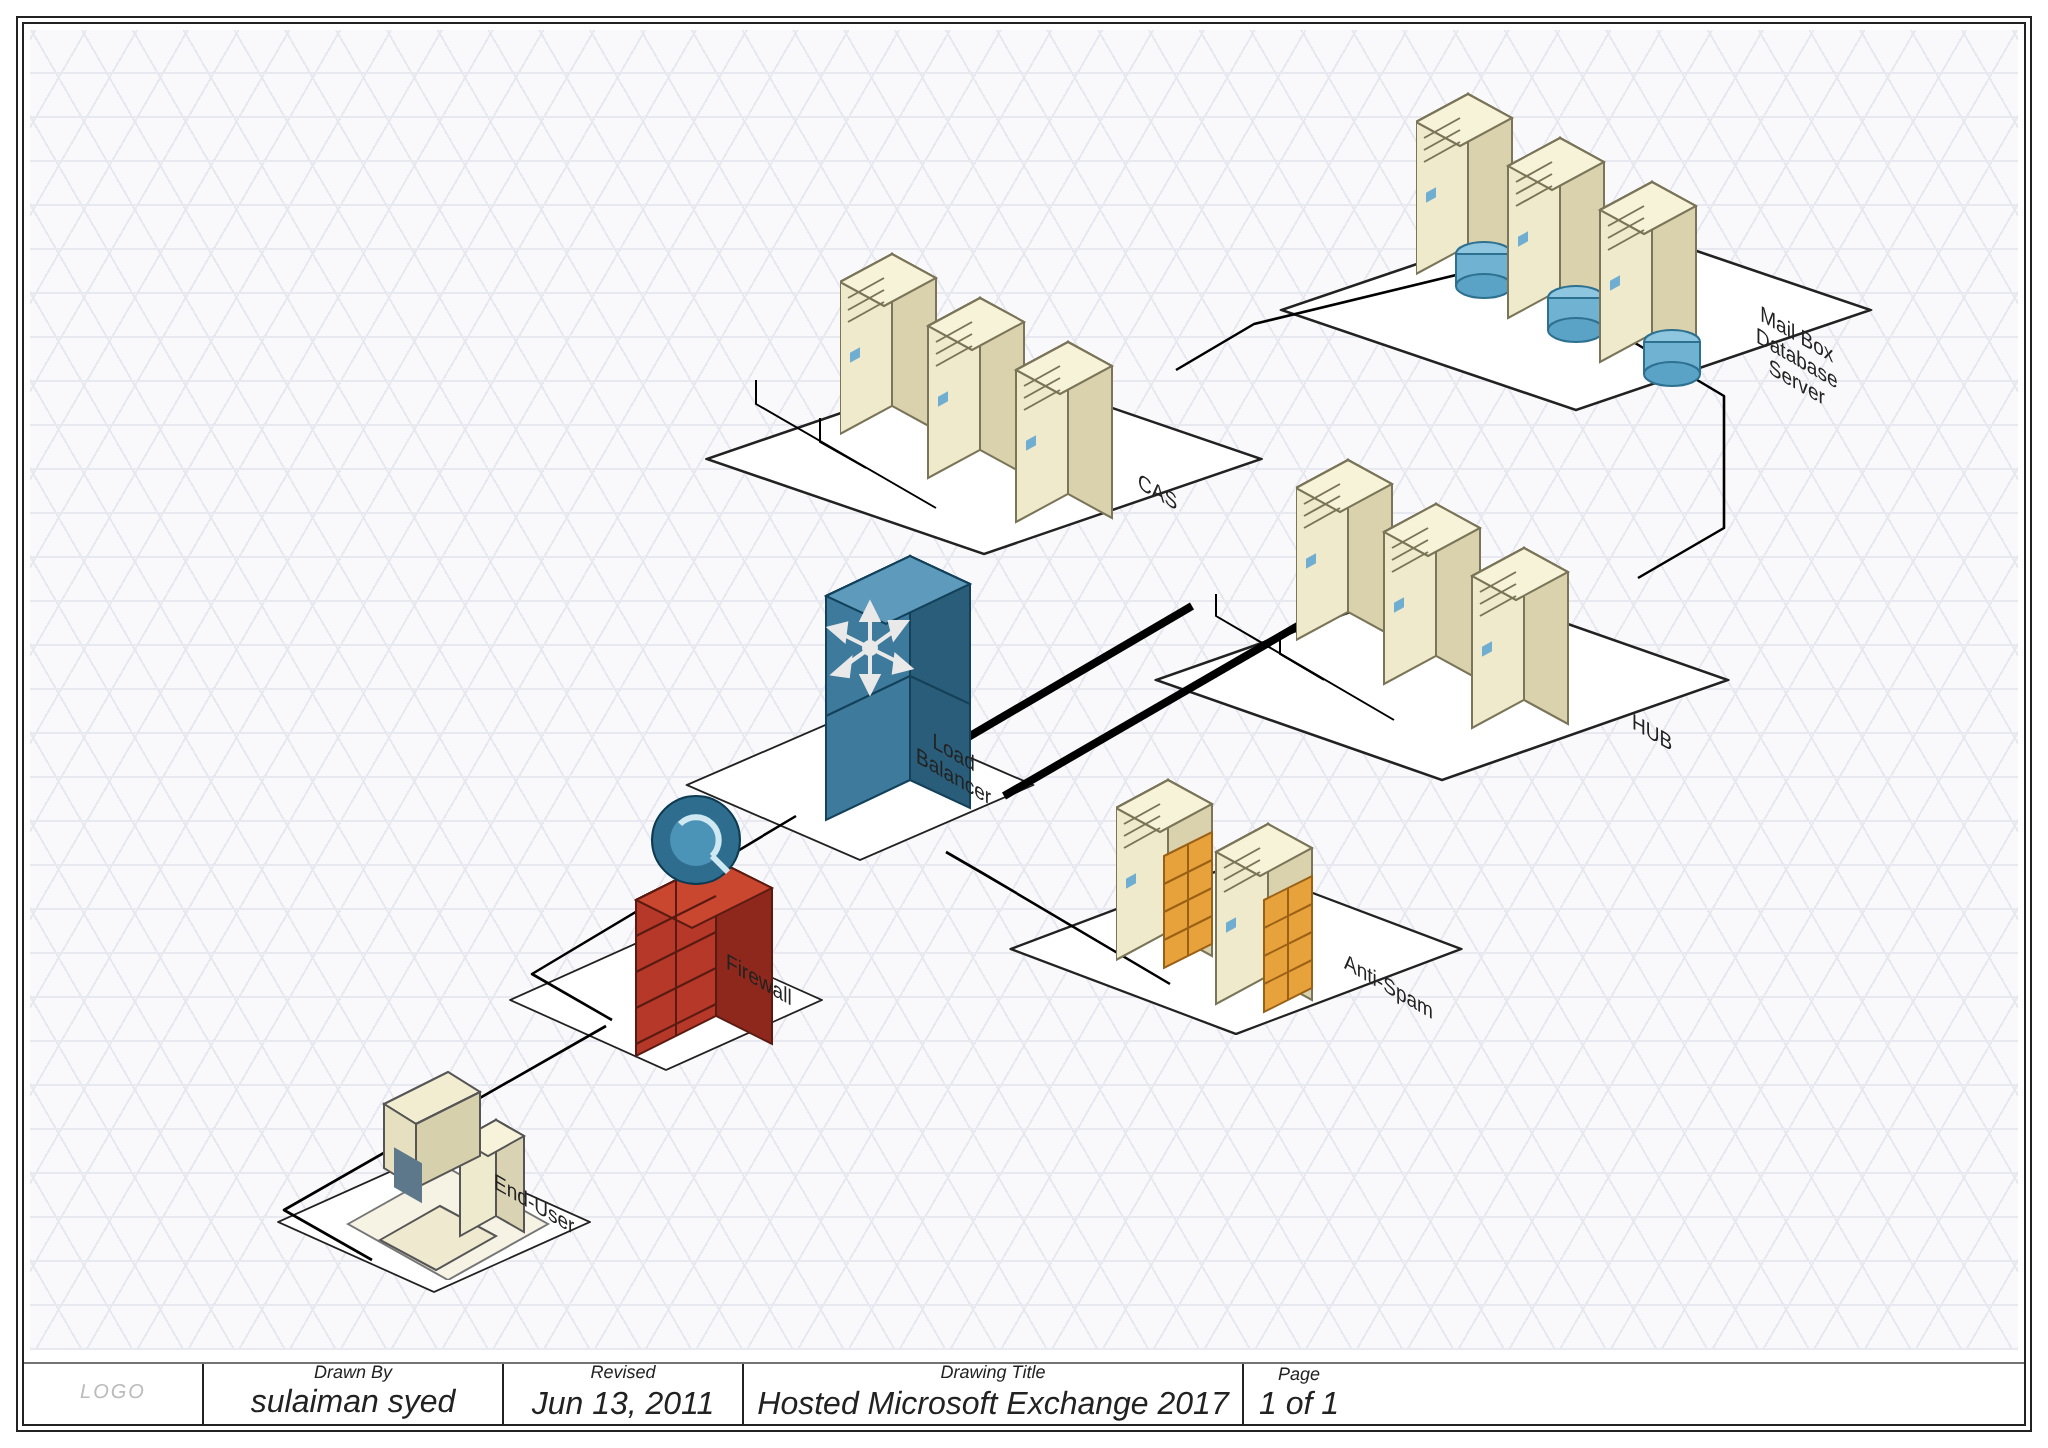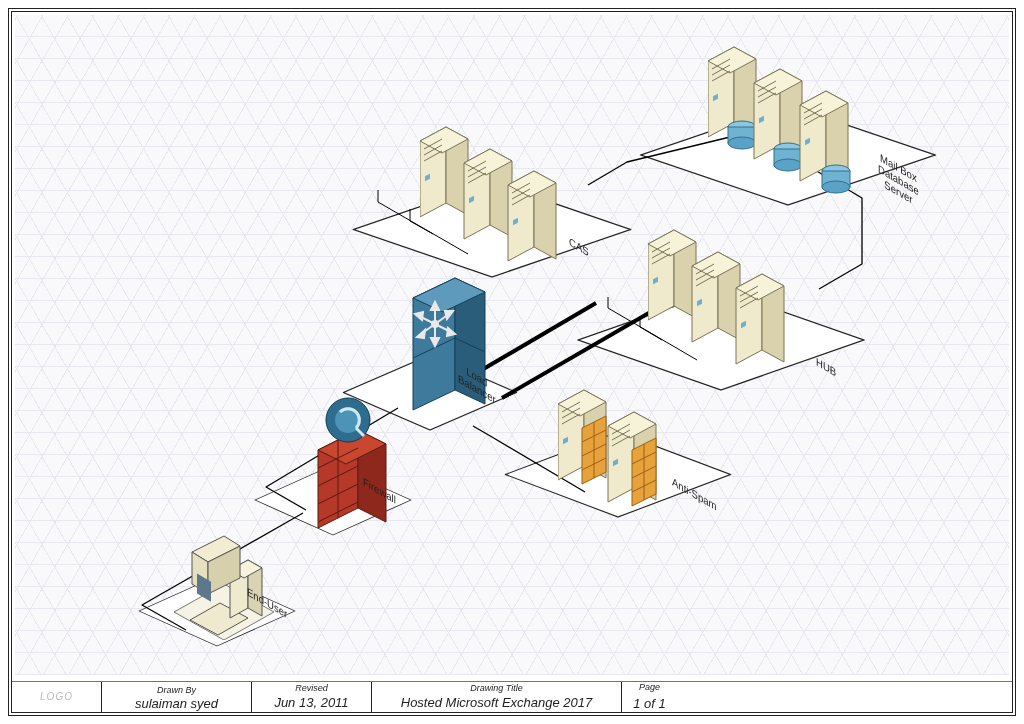--- a/index.html
+++ b/index.html
@@ -88,21 +88,21 @@
     flex-direction: column;
     align-items: center;
     justify-content: center;
     line-height: 1.25;
     padding: 0 4px;
     box-sizing: border-box;
   }
   .title-block .cell:last-child { border-right: none; justify-content: space-between; }
   .title-block .logo-cell { width: 90px; color: #bbb; font-size: 10px; letter-spacing: 1px;}
   .title-block .cell .k { font-size: 9px; }
-  .title-block .cell .v { font-size: 13px; }
+  .title-block .cell .v { font-size: 16px; }
 
   .cell.drawn   { width: 150px; justify-content: flex-end; }
   .cell.revised { width: 120px; }
   .cell.title   { width: 250px; }
   .cell.desc    { flex: 1; }
   .cell.page    { width: 55px; }
 </style>
 </head>
 <body>
 

